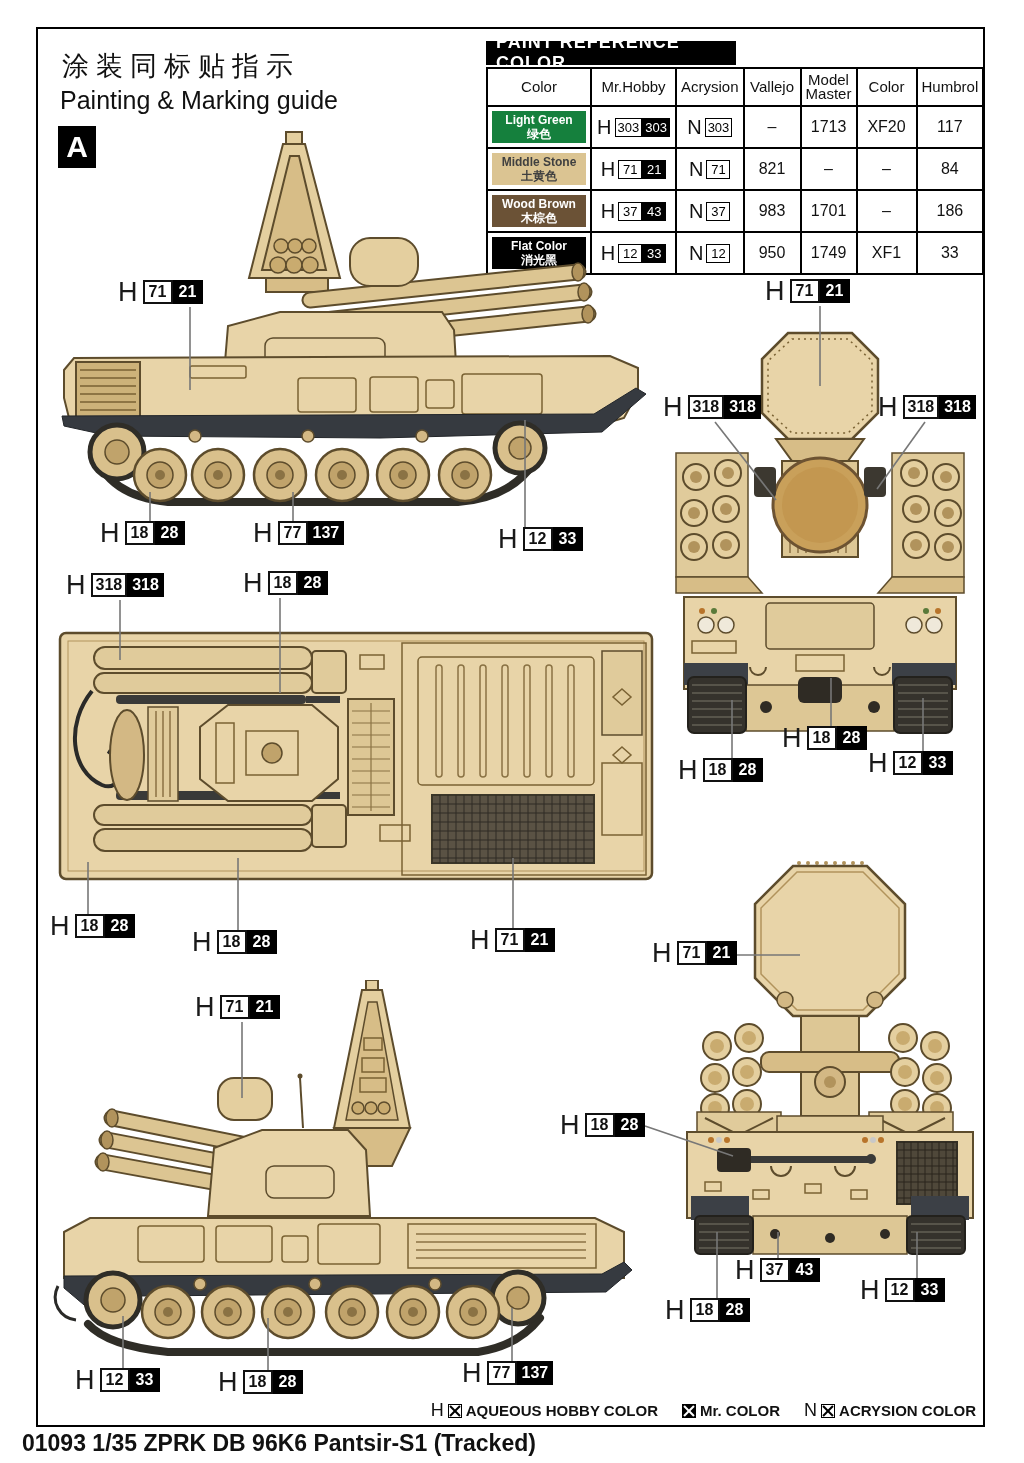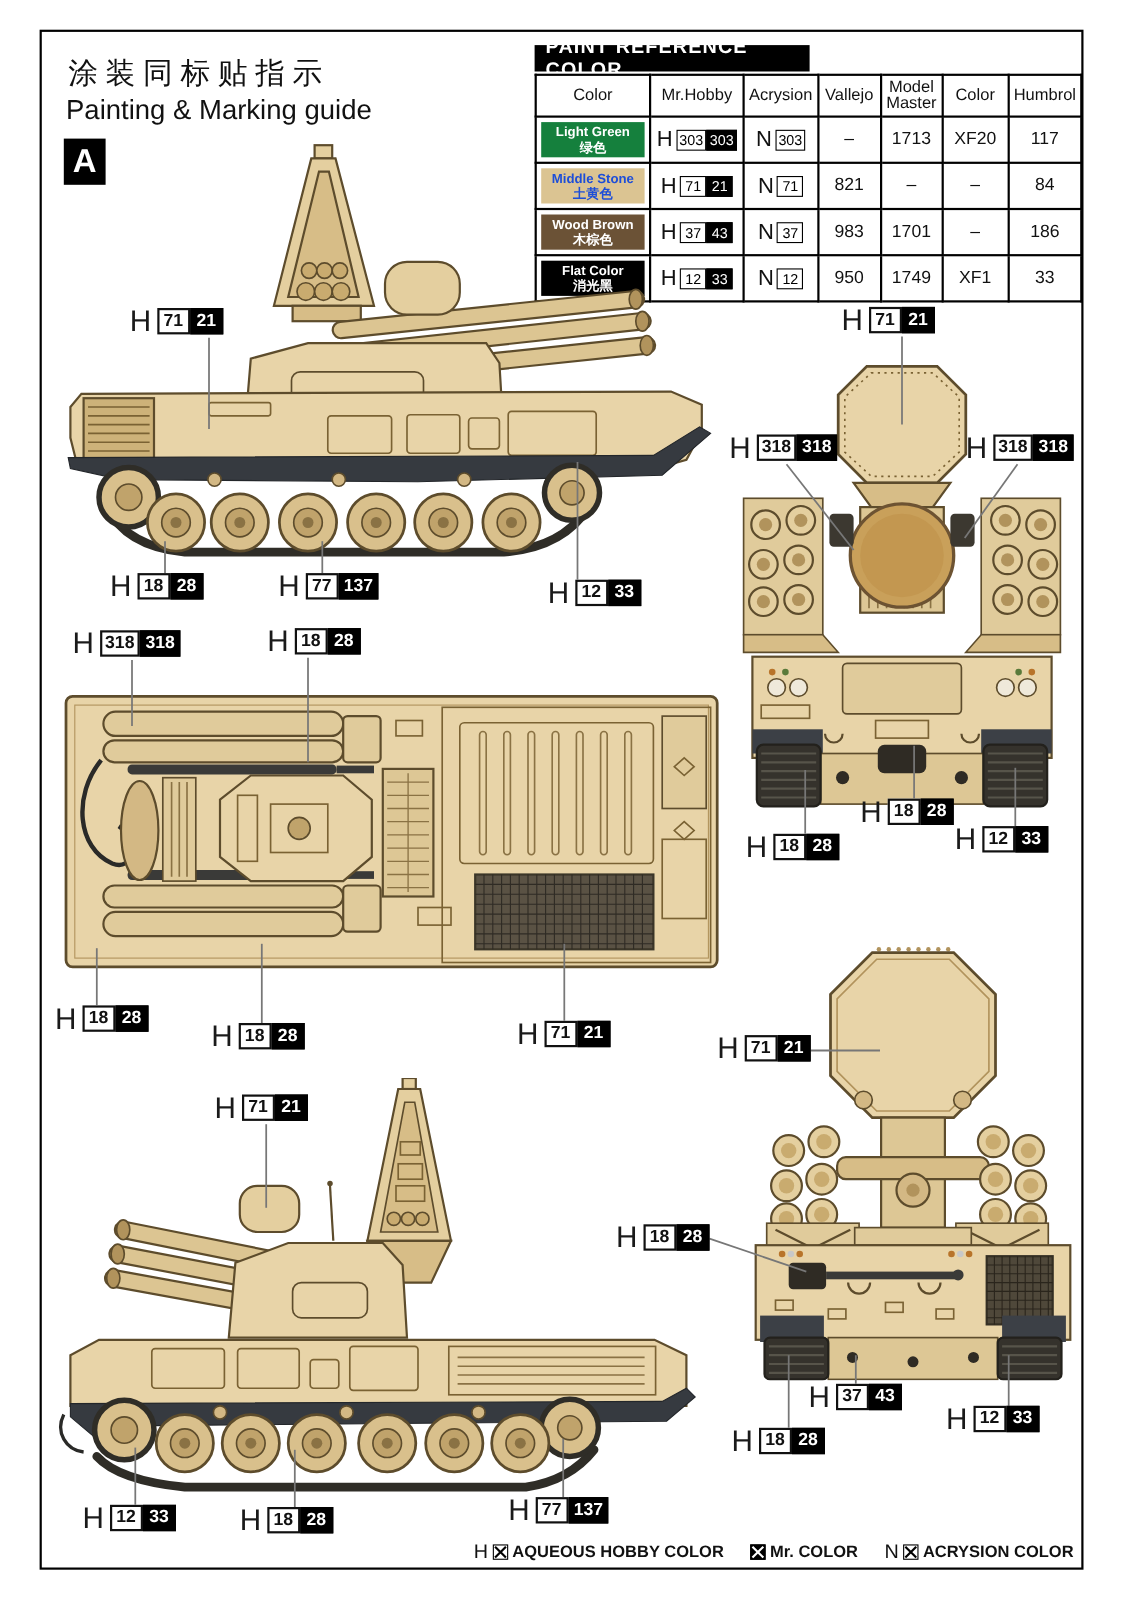--- a/index.html
+++ b/index.html
@@ -100,21 +100,21 @@
               <span class="pbox white">303</span>
             </span>
           </td>
           <td>–</td>
           <td>1713</td>
           <td>XF20</td>
           <td>117</td>
         </tr>
         <tr>
           <td>
-            <div class="swcell" style="background:#dbc492;color:#1d4ed8">
+            <div class="swcell" style="background:#dbc492;color:#404040">
               <span>Middle Stone</span>
               <span>土黄色</span>
             </div>
           </td>
           <td>
             <span class="codecell">
               <span class="pprefix">H</span>
               <span class="boxpair">
                 <span class="pbox white">71</span>
                 <span class="pbox black">21</span>
@@ -726,13 +726,14 @@
       <span class="item">
         <span class="xbox filled"></span>
         <span>Mr. COLOR</span>
       </span>
       <span class="item">
         <span class="lprefix">N</span>
         <span class="xbox "></span>
         <span>ACRYSION COLOR</span>
       </span>
     </div>
+  <div class="footer">01093 1/35  ZPRK DB 96K6 Pantsir-S1 (Tracked)</div>
 </div>
 
 </body></html>

